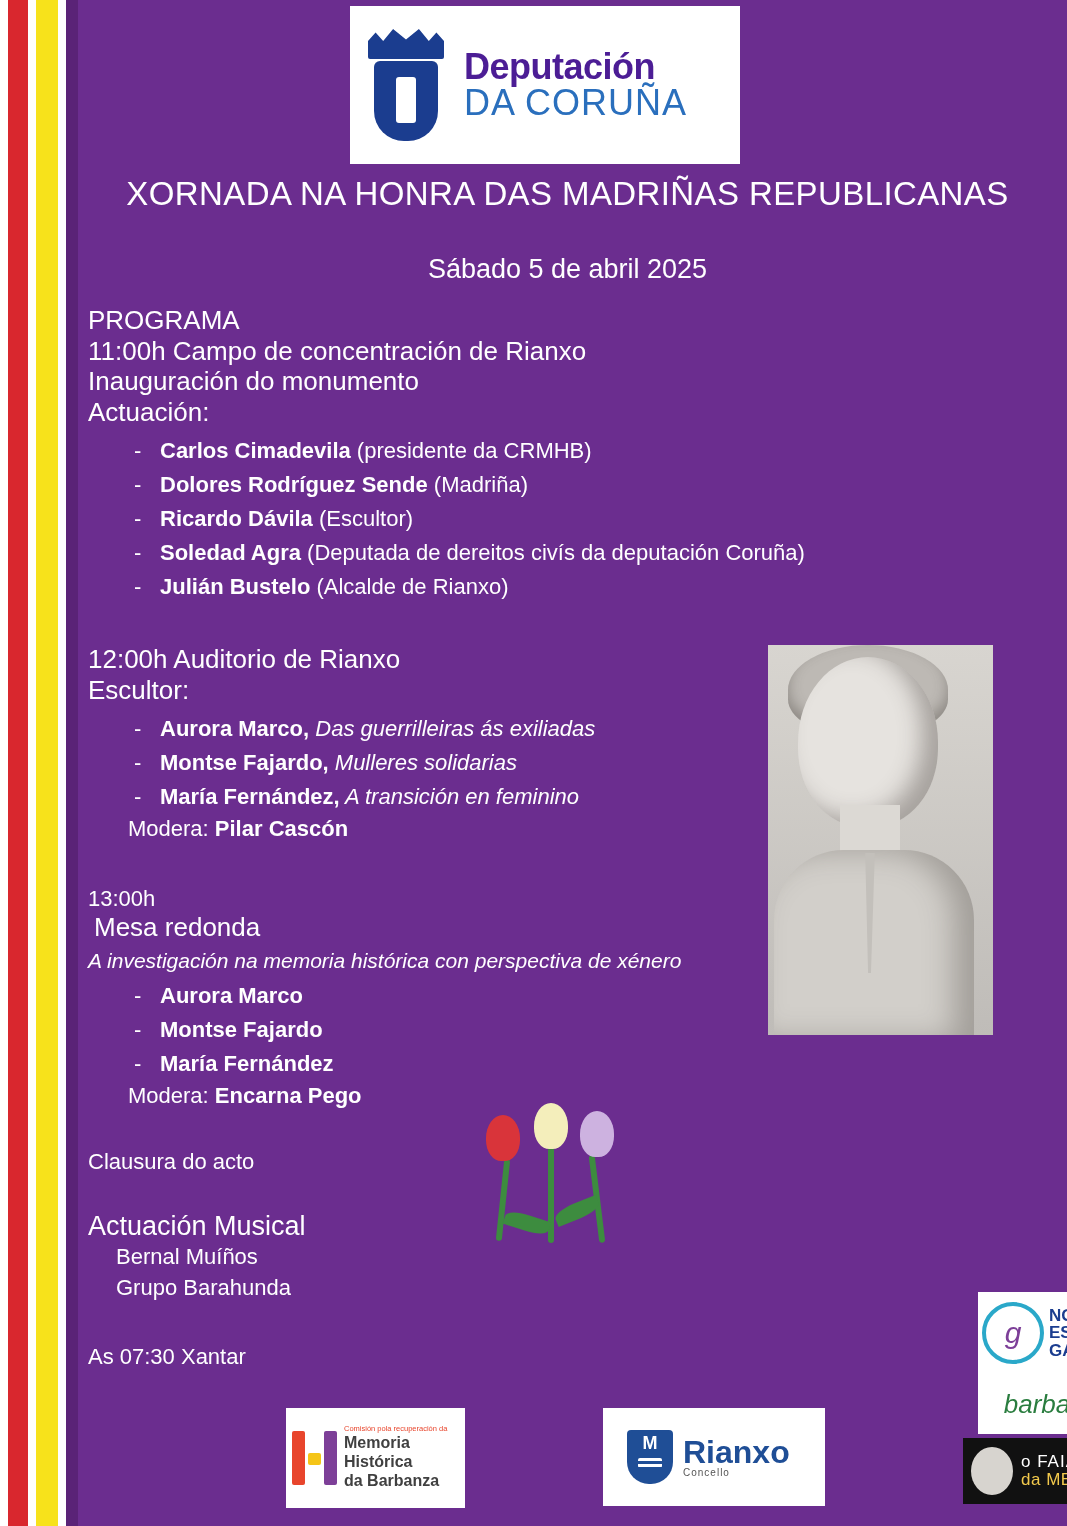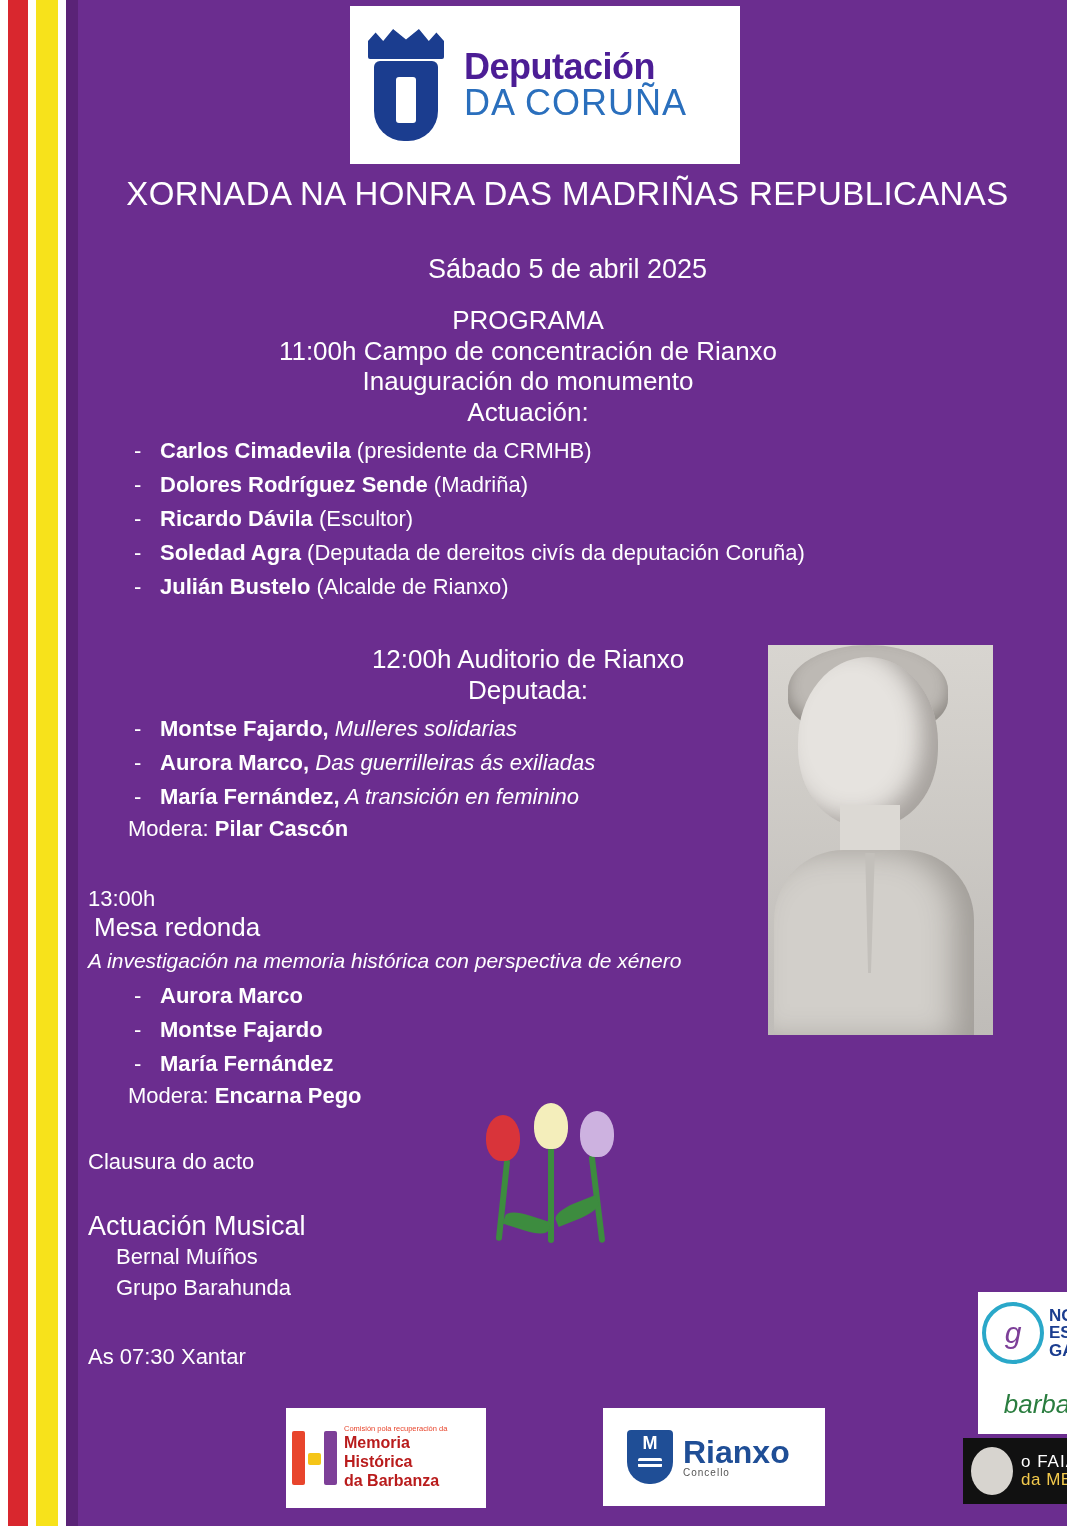--- a/index.html
+++ b/index.html
@@ -124,21 +124,20 @@
   .program {
     position: absolute;
     left: 10px;
     top: 305px;
     width: 880px;
     color: #ffffff;
   }
   .prog-head {
     font-size: 26px;
     line-height: 1.18;
-    text-align: center;
   }
   ul.bullets {
     list-style: none;
     margin: 6px 0 0 0;
     padding: 0 0 0 40px;
   }
   ul.bullets li {
     font-size: 22px;
     line-height: 1.55;
     position: relative;
@@ -262,21 +261,21 @@
     border-radius: 50% 0 50% 0;
   }
   .lf1 { left: 46px; top: 140px; transform: rotate(18deg); }
   .lf2 { left: 96px; top: 128px; transform: rotate(-22deg); }
 
   
   .logo-mh {
     position: absolute;
     left: 208px;
     top: 1408px;
-    width: 200px;
+    width: 179px;
     height: 100px;
     background: #ffffff;
     display: flex;
     align-items: center;
     padding-left: 6px;
     box-sizing: border-box;
   }
   .mh-mark {
     width: 46px;
     height: 54px;
@@ -289,21 +288,21 @@
     border-radius: 2px;
   }
   .mh-mark i:nth-child(1) { left: 0; top: 0; height: 54px; background: #e8452c; }
   .mh-mark i:nth-child(2) { left: 16px; top: 22px; height: 12px; background: #f5c518; }
   .mh-mark i:nth-child(3) { left: 32px; top: 0; height: 54px; background: #7d3f98; }
   .mh-text {
     margin-left: 6px;
     line-height: 1.18;
   }
   .mh-text .tiny { font-size: 7.5px; color: #e8452c; }
-  .mh-text .w { font-size: 16px; font-weight: bold; color: #b91c1c; }
+  .mh-text .w { font-size: 16px; font-weight: bold; color: #404040; }
 
   .logo-rianxo {
     position: absolute;
     left: 525px;
     top: 1408px;
     width: 222px;
     height: 98px;
     background: #ffffff;
     display: flex;
     align-items: center;
@@ -448,24 +447,24 @@
       <ul class="bullets">
         <li><span class="nm">Carlos Cimadevila</span><span> (presidente da CRMHB)</span></li>
         <li><span class="nm">Dolores Rodríguez Sende</span><span> (Madriña)</span></li>
         <li><span class="nm">Ricardo Dávila</span><span> (Escultor)</span></li>
         <li><span class="nm">Soledad Agra</span><span>  (Deputada de dereitos civís da deputación Coruña)</span></li>
         <li><span class="nm">Julián Bustelo</span><span> (Alcalde de Rianxo)</span></li>
       </ul>
 
       <div class="block2">
         <div class="prog-head">12:00h Auditorio de Rianxo</div>
-        <div class="prog-head">Deputada:</div>
+        <div class="prog-head">Escultor:</div>
         <ul class="bullets">
+          <li><span class="nm">Aurora Marco,</span><span class="it"> Das guerrilleiras ás exiliadas</span></li>
           <li><span class="nm">Montse Fajardo,</span><span class="it"> Mulleres solidarias</span></li>
-          <li><span class="nm">Aurora Marco,</span><span class="it"> Das guerrilleiras ás exiliadas</span></li>
           <li><span class="nm">María Fernández,</span><span class="it">  A transición en feminino</span></li>
         </ul>
         <div class="modera"><span>Modera: </span><span class="nm">Pilar Cascón</span></div>
       </div>
 
       <div class="block3">
         <div class="sm">13:00h</div>
         <div class="mesa"> Mesa redonda</div>
         <div class="mesa-it">A investigación na memoria histórica con perspectiva de xénero</div>
         <ul class="bullets">

